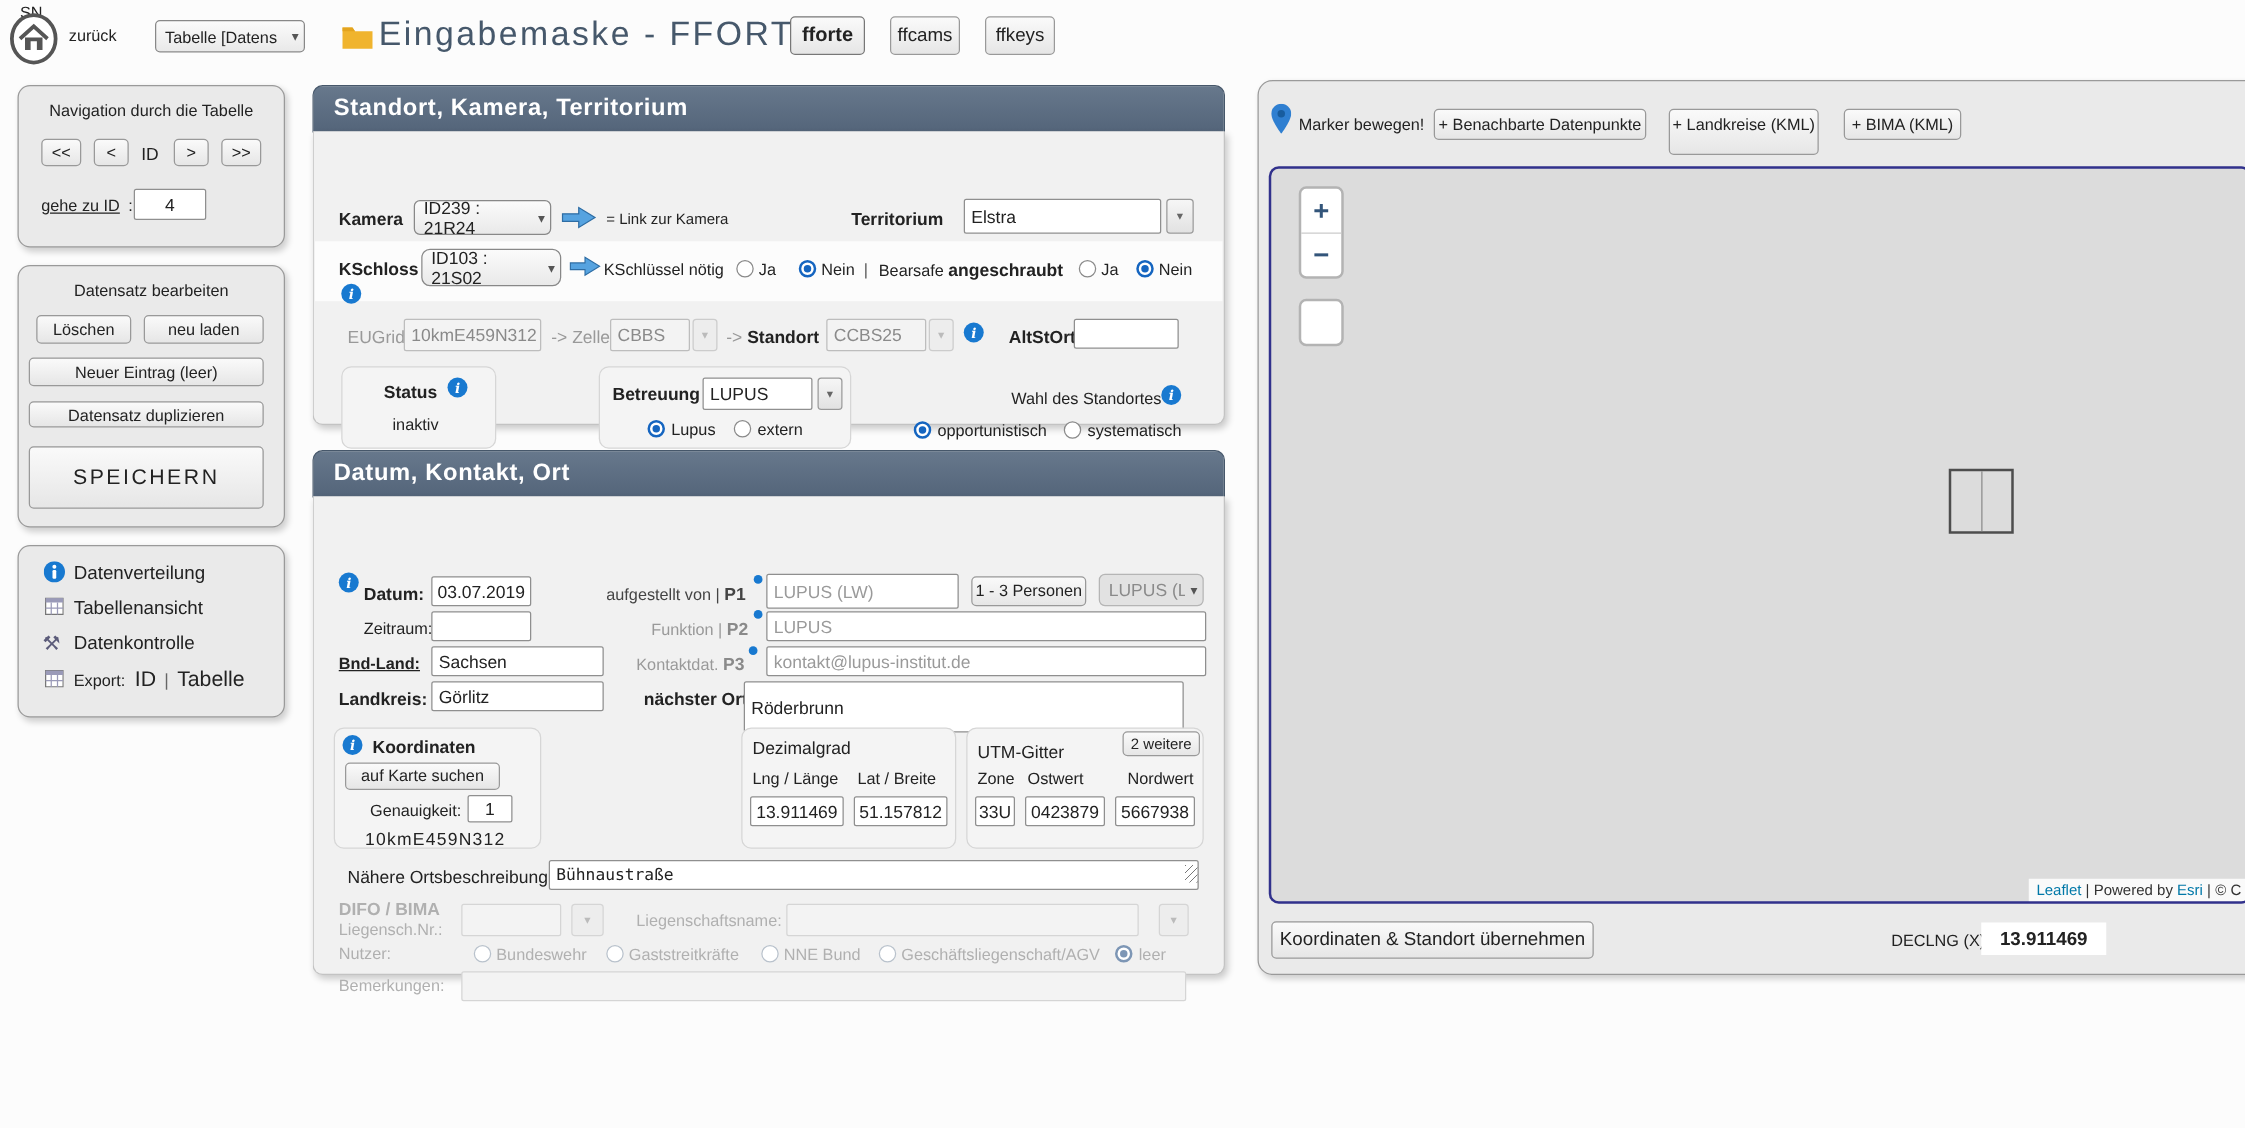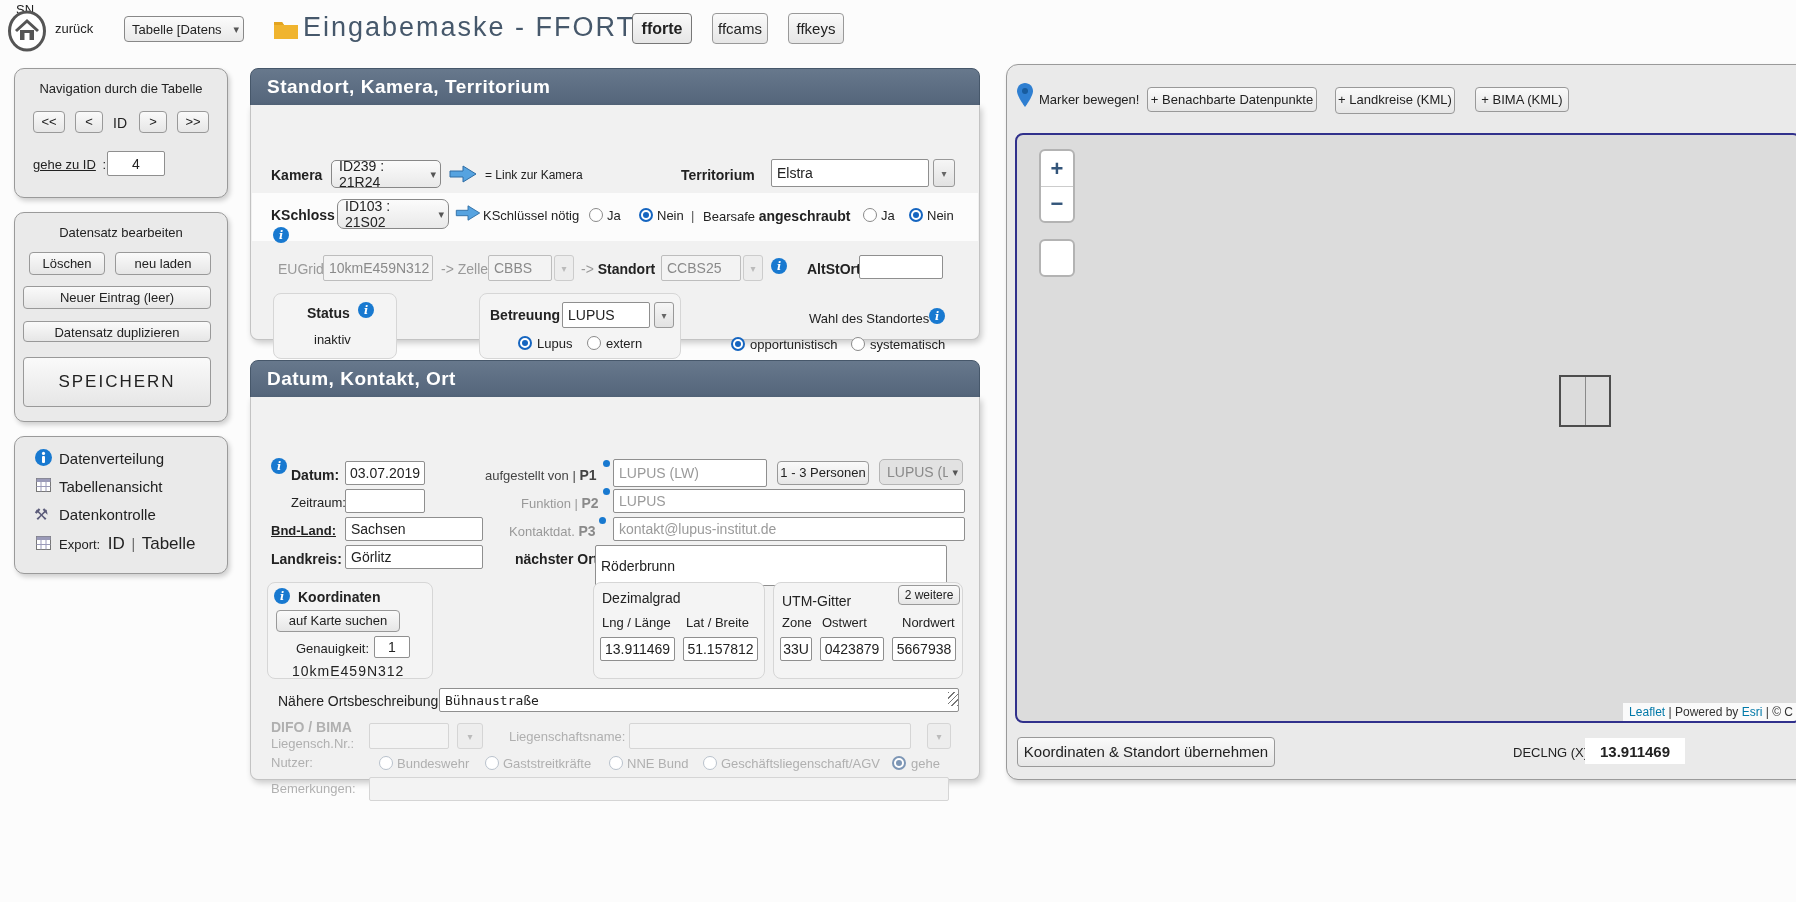--- a/index.html
+++ b/index.html
@@ -318,36 +318,36 @@
     <div class="lbl" style="left:20px;top:358px;color:#b0b0b0;">Nutzer:</div>
     <span class="radio dim" style="left:128px;top:359px;"></span>
     <div class="lbl" style="left:146px;top:359px;color:#b0b0b0;">Bundeswehr</div>
     <span class="radio dim" style="left:234px;top:359px;"></span>
     <div class="lbl" style="left:252px;top:359px;color:#b0b0b0;">Gaststreitkräfte</div>
     <span class="radio dim" style="left:358px;top:359px;"></span>
     <div class="lbl" style="left:376px;top:359px;color:#b0b0b0;">NNE Bund</div>
     <span class="radio dim" style="left:452px;top:359px;"></span>
     <div class="lbl" style="left:470px;top:359px;color:#b0b0b0;">Geschäftsliegenschaft/AGV</div>
     <span class="radio on dim" style="left:641px;top:359px;"></span>
-    <div class="lbl" style="left:660px;top:359px;color:#b0b0b0;">gehe</div>
+    <div class="lbl" style="left:660px;top:359px;color:#b0b0b0;">leer</div>
     <div class="lbl" style="left:20px;top:384px;color:#b0b0b0;">Bemerkungen:</div>
     <div class="inp dis" style="left:118px;top:380px;width:580px;height:24px;border-color:#d5d5d5;"></div>
   </div>
 </div>
 
 <div class="sbox" style="left:1006px;top:64px;width:800px;height:714px;border-radius:12px;">
   <div class="abs" style="left:10px;top:18px;">
     <svg width="16" height="24" viewBox="0 0 16 24">
         <path d="M8 0C3.6 0 0 3.6 0 8c0 5.4 8 16 8 16s8-10.6 8-16C16 3.6 12.4 0 8 0z" fill="#2f7fd1"></path>
         <circle cx="8" cy="8" r="3" fill="#185c9e"></circle>
       </svg>
   </div>
   <div class="lbl" style="left:32px;top:27px;">Marker bewegen!</div>
   <div class="btn" style="left:140px;top:22px;width:170px;height:25px;line-height:23px;">+ Benachbarte Datenpunkte</div>
-  <div class="btn" style="left:328px;top:22px;width:120px;height:27px;line-height:23px;">+ Landkreise (KML)</div>
+  <div class="btn" style="left:328px;top:22px;width:120px;height:37px;line-height:23px;">+ Landkreise (KML)</div>
   <div class="btn" style="left:468px;top:22px;width:94px;height:25px;line-height:23px;">+ BIMA (KML)</div>
 
   <div class="abs" style="left:8px;top:68px;width:786px;height:590px;background:#dcdcdc;border:2px solid #31318c;border-radius:8px;box-sizing:border-box;overflow:hidden;">
 
     <div class="abs" style="left:22px;top:14px;width:36px;height:74px;background:#fff;border:2px solid #b3b3b3;border-radius:6px;box-sizing:border-box;">
       <div style="height:35px;display:flex;align-items:center;justify-content:center;font-size:22px;font-weight:bold;color:#33557a;border-bottom:1px solid #ccc;cursor:pointer;">+</div>
       <div style="height:34px;display:flex;align-items:center;justify-content:center;font-size:22px;font-weight:bold;color:#33557a;cursor:pointer;">−</div>
     </div>
     <div class="abs" style="left:22px;top:104px;width:36px;height:38px;background:#fff;border:2px solid #b3b3b3;border-radius:6px;box-sizing:border-box;cursor:pointer;"></div>
 

